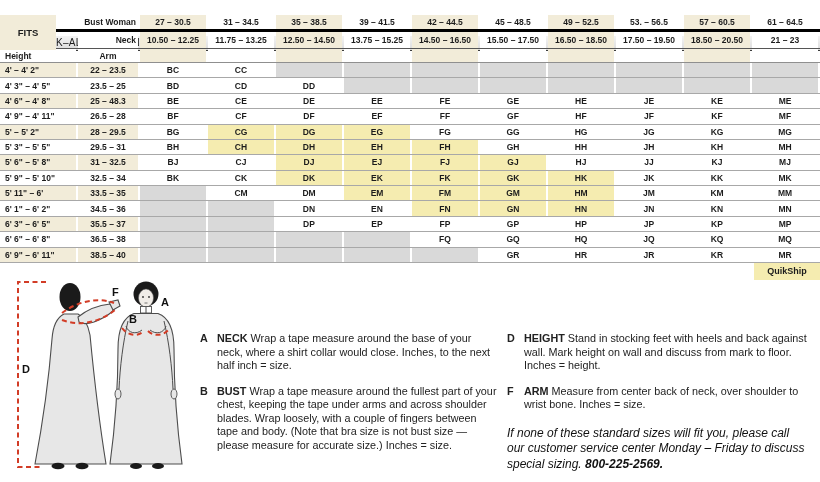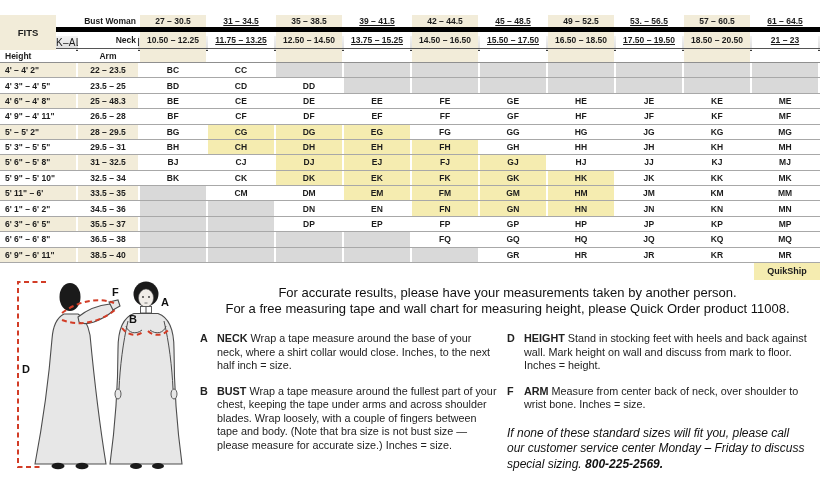--- a/index.html
+++ b/index.html
@@ -7,37 +7,37 @@
         font-family:"Liberation Sans",sans-serif;color:#1c1c1c;}
 
   
   .titlebar{position:absolute;left:0;top:0;width:820px;height:15px;box-sizing:border-box;
             background:linear-gradient(#f4f4f4,#dcdcdc);border-bottom:1px solid #3c3c3c;
             font-size:10px;font-weight:400;line-height:14px;padding-left:12px;letter-spacing:.3px;margin-top:36px;}
 
   
   .chart{position:absolute;left:0;top:15px;width:820px;}
   .row{display:flex;gap:2px;box-sizing:border-box;align-items:stretch;}
-  .bustrow{height:17px;border-bottom:5px solid #000000;}
+  .bustrow{height:17px;border-bottom:3px solid #000000;}
   .neckrow{height:17px;border-bottom:1px solid #555;}
   .harow{height:14px;border-bottom:1px solid #8f8f8f;}
   .trow{height:15.39px;border-bottom:1px solid var(--row_line,#a8a8a8);}
   .qsrow{height:17px;justify-content:flex-end;}
   .sp{width:76px;flex:none;}
   .c,.hv{width:66px;flex:none;display:flex;align-items:center;justify-content:center;
      font-size:8.5px;font-weight:700;background:#fff;}
   .hv{font-size:8.5px;}
   .hc{width:76px;flex:none;display:flex;align-items:center;box-sizing:border-box;
       padding-left:5px;font-size:8.5px;font-weight:700;background:#fff;}
   .ac{width:60px;flex:none;display:flex;align-items:center;justify-content:center;
       font-size:8.5px;font-weight:700;background:#fff;}
   .lbl{width:60px;flex:none;display:flex;align-items:center;justify-content:flex-end;
        padding-right:2px;box-sizing:border-box;font-size:8.5px;font-weight:700;background:#fff;}
   .bg-cream{background:var(--cream,#f2ecd9);}
-  .bg-white{background:#fff;text-decoration:underline;}
+  .bg-white{background:#fff;}
   .bg-g{background:var(--disabled,#d9d9d9);}
   .bg-y{background:var(--highlight,#f5ecb0);}
   .stripe .hc,.stripe .ac{background:var(--cream,#f2ecd9);}
   .fits{position:absolute;left:0;top:0;width:56px;height:35px;background:var(--cream,#f2ecd9);
         display:flex;align-items:center;justify-content:center;font-size:9.5px;font-weight:700;}
   .qs{width:66px;flex:none;background:var(--highlight,#f5ecb0);display:flex;align-items:center;
       justify-content:center;font-size:9px;font-weight:700;text-align:center;}
 
   
   .figure{position:absolute;left:2px;top:277px;}
@@ -309,24 +309,20 @@
 
       <path class="red" d="M120,51 C126,59 136,60 142,54 M146,54 C152,60 162,59 168,51"></path>
 
       <text class="diaglbl" x="20" y="96">D</text>
       <text class="diaglbl" x="110" y="19">F</text>
       <text class="diaglbl" x="159" y="29">A</text>
       <text class="diaglbl" x="127" y="46">B</text>
     </svg>
   </div>
 
-  <div class="intro">
-    <div>For accurate results, please have your measurements taken by another person.</div>
-    <div>For a free measuring tape and wall chart for measuring height, please Quick Order product 11008.</div>
-  </div>
 
   <div class="colL">
     <div class="instr">
       <span class="ltr">A</span>
       <div><span class="term">NECK</span> <span>Wrap a tape measure around the base of your neck, where a shirt collar would close. Inches, to the next half inch = size.</span></div>
     </div>
     <div class="instr">
       <span class="ltr">B</span>
       <div><span class="term">BUST</span> <span>Wrap a tape measure around the fullest part of your chest, keeping the tape under arms and across shoulder blades. Wrap loosely, with a couple of fingers between tape and body. (Note that bra size is not bust size — please measure for accurate size.) Inches = size.</span></div>
     </div>

